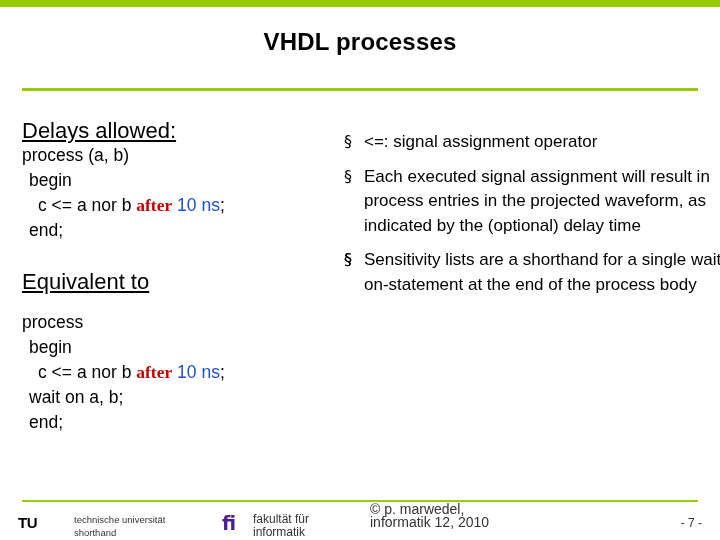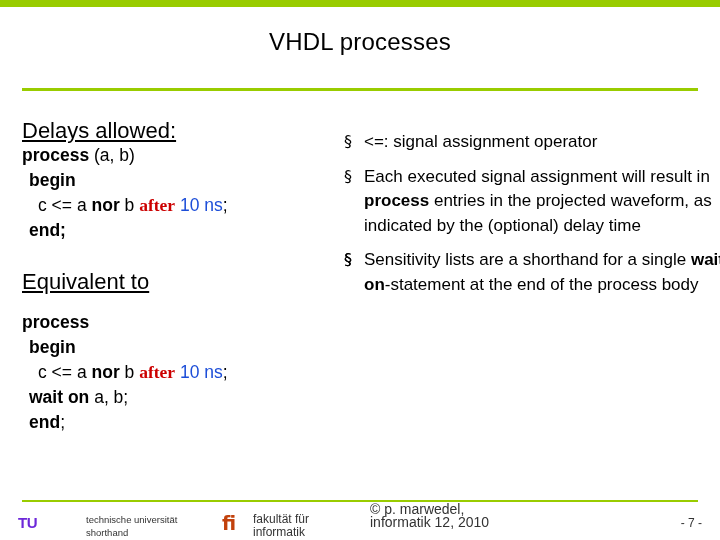--- a/index.html
+++ b/index.html
@@ -30,21 +30,21 @@
     background: #99cc00;
   }
   
   .slide-title {
     position: absolute;
     left: 0;
     top: 28px;
     width: 720px;
     text-align: center;
     font-size: 24px;
-    font-weight: normal;
+    font-weight: bold;
     color: #000000;
     letter-spacing: 0.2px;
   }
   
   .title-rule {
     position: absolute;
     left: 22px;
     top: 88px;
     width: 676px;
     height: 3px;
@@ -73,21 +73,21 @@
   .code-block {
     font-size: 17.5px;
     line-height: 25px;
     color: #000000;
   }
   .code-line {
     white-space: pre;
   }
   .ind1 { padding-left: 7px; }
   .ind2 { padding-left: 16px; }
-  .bold { font-weight: bold; }
+  .bold { font-weight: normal; }
   .red { color: #1d4ed8; }
   .red-bold { color: #cc0000; font-weight: bold; font-family: Liberation Serif, serif; }
   .gap-lg { height: 26px; }
   .gap-md { height: 16px; }
   .plain-line {
     font-size: 22px;
     line-height: 25px;
     text-decoration: underline;
   }
   
@@ -121,38 +121,38 @@
     top: 503px;
     width: 720px;
     height: 37px;
   }
   .tu-logo {
     position: absolute;
     left: 18px;
     top: 11px;
     font-size: 15px;
     font-weight: bold;
-    color: #6d28d9;
+    color: #000000;
     letter-spacing: -0.5px;
   }
   .footer-uni {
     position: absolute;
-    left: 86px;
+    left: 74px;
     top: 10px;
     font-size: 9.5px;
     line-height: 13px;
     color: #333333;
   }
   .fi-logo {
     position: absolute;
     left: 222px;
     top: 9px;
     font-size: 19px;
     font-weight: bold;
-    color: #c2410c;
+    color: #4c1d95;
     font-family: "DejaVu Sans", sans-serif;
   }
   .footer-fak {
     position: absolute;
     left: 253px;
     top: 10px;
     font-size: 12px;
     line-height: 13px;
     color: #333333;
   }

